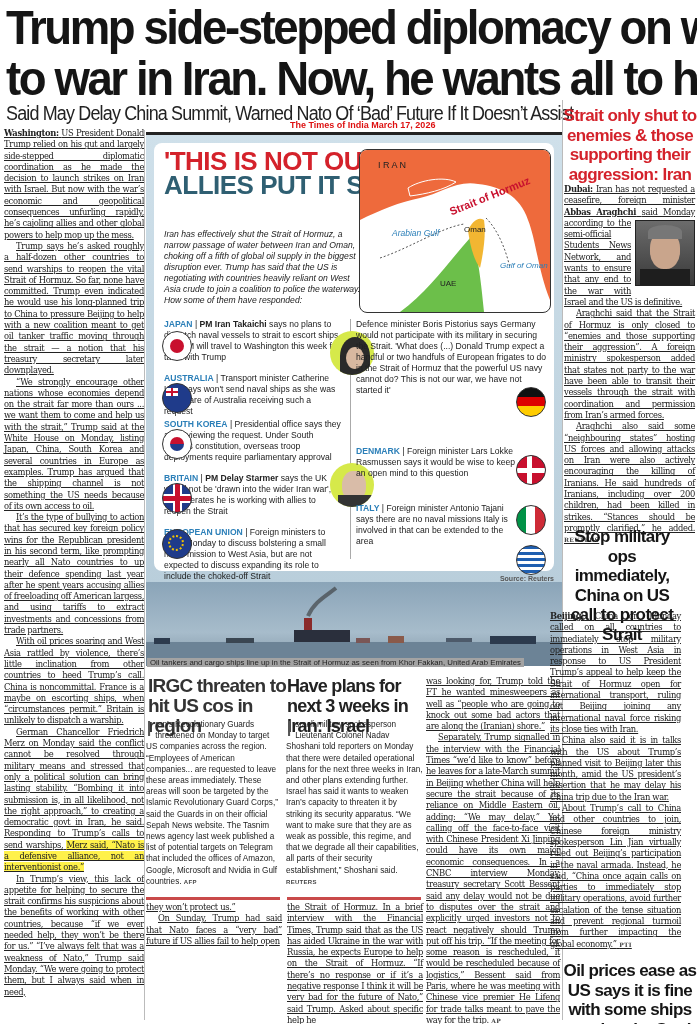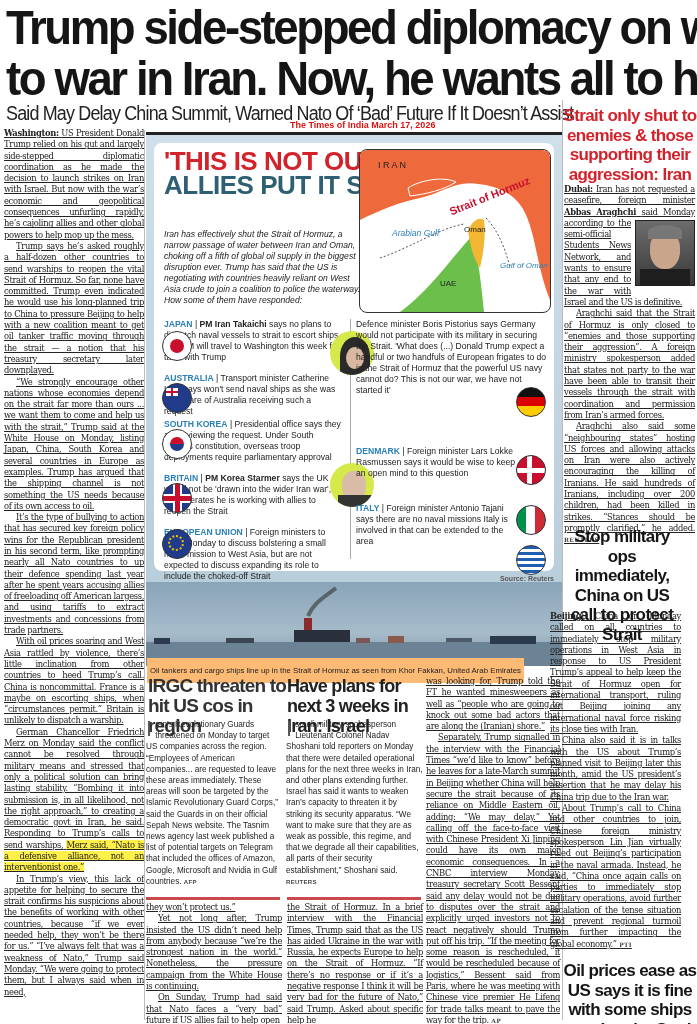--- a/index.html
+++ b/index.html
@@ -23,21 +23,21 @@
   #info-intro{position:absolute;left:10px;top:86px;width:200px;font-family:"Liberation Sans",sans-serif;font-style:italic;font-size:8.6px;line-height:11px;color:#222;}
   #map{position:absolute;left:205px;top:6px;width:190px;height:162px;border:1.5px solid #333;border-radius:8px;overflow:hidden;background:#fff;}
   .country-entry{position:absolute;font-family:"Liberation Sans",sans-serif;font-size:8.6px;line-height:11px;color:#222;}
   .country-entry .cn{color:#2b7fb8;font-weight:bold;}
   .country-entry .pm{font-weight:bold;}
   .flag{position:absolute;width:30px;height:30px;border-radius:50%;overflow:hidden;border:1.5px solid #333;box-sizing:border-box;}
   .portrait{position:absolute;width:44px;height:44px;border-radius:50%;background:#d6e94a;overflow:hidden;}
   #source{position:absolute;right:8px;bottom:3px;font-family:"Liberation Sans",sans-serif;font-size:7px;font-weight:bold;color:#555;}
   
   #photo{left:146px;top:582px;width:416px;height:84px;background:linear-gradient(#8aa4b8,#a7bccb 60%,#7f94a4);overflow:hidden;}
-  #caption{left:147px;top:658px;font-family:"Liberation Sans",sans-serif;font-size:7.8px;background:#fdba74;padding:8px 3px;color:#222;white-space:nowrap;}
+  #caption{left:147px;top:658px;font-family:"Liberation Sans",sans-serif;font-size:7.8px;background:#a3a3a3;padding:0 3px;color:#222;white-space:nowrap;}
   .sub-hed{font-family:"Liberation Sans",sans-serif;font-weight:bold;font-size:19px;line-height:20px;letter-spacing:-0.8px;color:#222;}
   #irgc-hed{left:148px;top:676px;width:140px;color:#333;}
   #israel-hed{left:287px;top:676px;width:140px;transform:scaleX(0.95);transform-origin:left top;}
   .sans-col{font-family:"Liberation Sans",sans-serif;font-size:8.2px;line-height:11.2px;color:#222;}
   .dropcap{float:left;font-size:22px;line-height:20px;margin-right:3px;color:#555;}
   #irgc-body{left:146px;top:719px;width:136px;}
   #israel-body{left:286px;top:719px;width:137px;}
   .agency{font-size:6px;font-weight:bold;color:#444;letter-spacing:0.3px;}
   .redrule{position:absolute;height:3px;background:#c94a4a;}
   #mid1{left:146px;top:902px;width:136px;}
@@ -114,21 +114,21 @@
       </div>
 
     <div class="country-entry" style="left:10px;top:276px;width:178px;">
       <span class="cn">SOUTH KOREA</span> | <span>Presidential office says they are reviewing the request. Under South Korea's constitution, overseas troop deployments require parliamentary approval</span>
     </div>
     <div class="flag" style="left:8px;top:286px;background:#fff;">
         <div style="position:absolute;left:7px;top:7px;width:14px;height:14px;border-radius:50%;background:linear-gradient(#c8102e 50%,#1f3b8a 50%);"></div>
       </div>
 
     <div class="country-entry" style="left:10px;top:330px;width:178px;">
-      <span class="cn">BRITAIN</span> | <span class="pm">PM Korea Starmer</span> <span>says the UK would not be 'drawn into the wider Iran war', but reiterates he is working with allies to reopen the Strait</span>
+      <span class="cn">BRITAIN</span> | <span class="pm">PM Delay Starmer</span> <span>says the UK would not be 'drawn into the wider Iran war', but reiterates he is working with allies to reopen the Strait</span>
     </div>
     <div class="flag" style="left:8px;top:340px;background:linear-gradient(#c8102e,#c8102e) center/100% 5px no-repeat,linear-gradient(#c8102e,#c8102e) center/5px 100% no-repeat,linear-gradient(#fff,#fff) center/100% 9px no-repeat,linear-gradient(#fff,#fff) center/9px 100% no-repeat,#1f3b8a;"></div>
 
     <div class="country-entry" style="left:10px;top:384px;width:178px;">
       <span class="cn">EUROPEAN UNION</span> | <span>Foreign ministers to meet Monday to discuss bolstering a small naval mission to West Asia, but are not expected to discuss expanding its role to include the choked-off Strait</span>
     </div>
     <div class="flag" style="left:8px;top:386px;background:#1f3b8a;">
         <div style="position:absolute;left:5px;top:5px;width:16px;height:16px;border-radius:50%;border:2px dotted #f2c200;box-sizing:border-box;"></div>
       </div>
 
@@ -187,21 +187,20 @@
 <div id="israel-hed" class="abs sub-hed">Have plans for next 3 weeks in Iran: Israel</div>
 <div id="israel-body" class="abs sans-col">
   <span class="dropcap">I</span><span>sraeli military spokesperson Lieutenant Colonel Nadav Shoshani told reporters on Monday that there were detailed operational plans for the next three weeks in Iran, and other plans extending further. Israel has said it wants to weaken Iran’s capacity to threaten it by striking its security apparatus. “We want to make sure that they are as weak as possible, this regime, and that we degrade all their capabilities, all parts of their security establishment,” Shoshani said.</span> <span class="agency">REUTERS</span>
 </div>
 
 <div class="redrule" style="left:146px;top:897px;width:134px;"></div>
 <div class="redrule" style="left:287px;top:897px;width:134px;"></div>
 
 <div id="mid1" class="abs col">
   <p class="first">they won’t protect us.”</p>
-  <p>Yet not long after, Trump insisted the US didn’t need help from anybody because “we’re the strongest nation in the world.” Nonetheless, the pressure campaign from the White House is continuing.</p>
   <p>On Sunday, Trump had said that Nato faces a “very bad” future if US allies fail to help open</p>
 </div>
 <div id="mid2" class="abs col">
   <p class="first">the Strait of Hormuz. In a brief interview with the Financial Times, Trump said that as the US has aided Ukraine in the war with Russia, he expects Europe to help on the Strait of Hormuz. “If there’s no response or if it’s a negative response I think it will be very bad for the future of Nato,” said Trump. Asked about specific help he</p>
 </div>
 <div id="mid3" class="abs col">
   <p class="first">was looking for, Trump told the FT he wanted minesweepers as well as “people who are going to knock out some bad actors that are along the (Iranian) shore.”</p>
   <p><span>Separately, Trump signalled in the interview with the Financial Times “we’d like to know” before he leaves for a late-March summit in Beijing whether China will help secure the strait because of its reliance on Middle Eastern oil, adding: “We may delay.” Yet calling off the face-to-face visit with Chinese President Xi Jinping could have its own major economic consequences. In a CNBC interview Monday, treasury secretary Scott Bessent said any delay would not be due to disputes over the strait and explicitly urged investors not to react negatively should Trump put off his trip. “If the meeting for some reason is rescheduled, it would be rescheduled because of logistics,” Bessent said from Paris, where he was meeting with Chinese vice premier He Lifeng for trade talks meant to pave the way for the trip.</span> <span class="agency">AP</span></p>
 </div>
 

